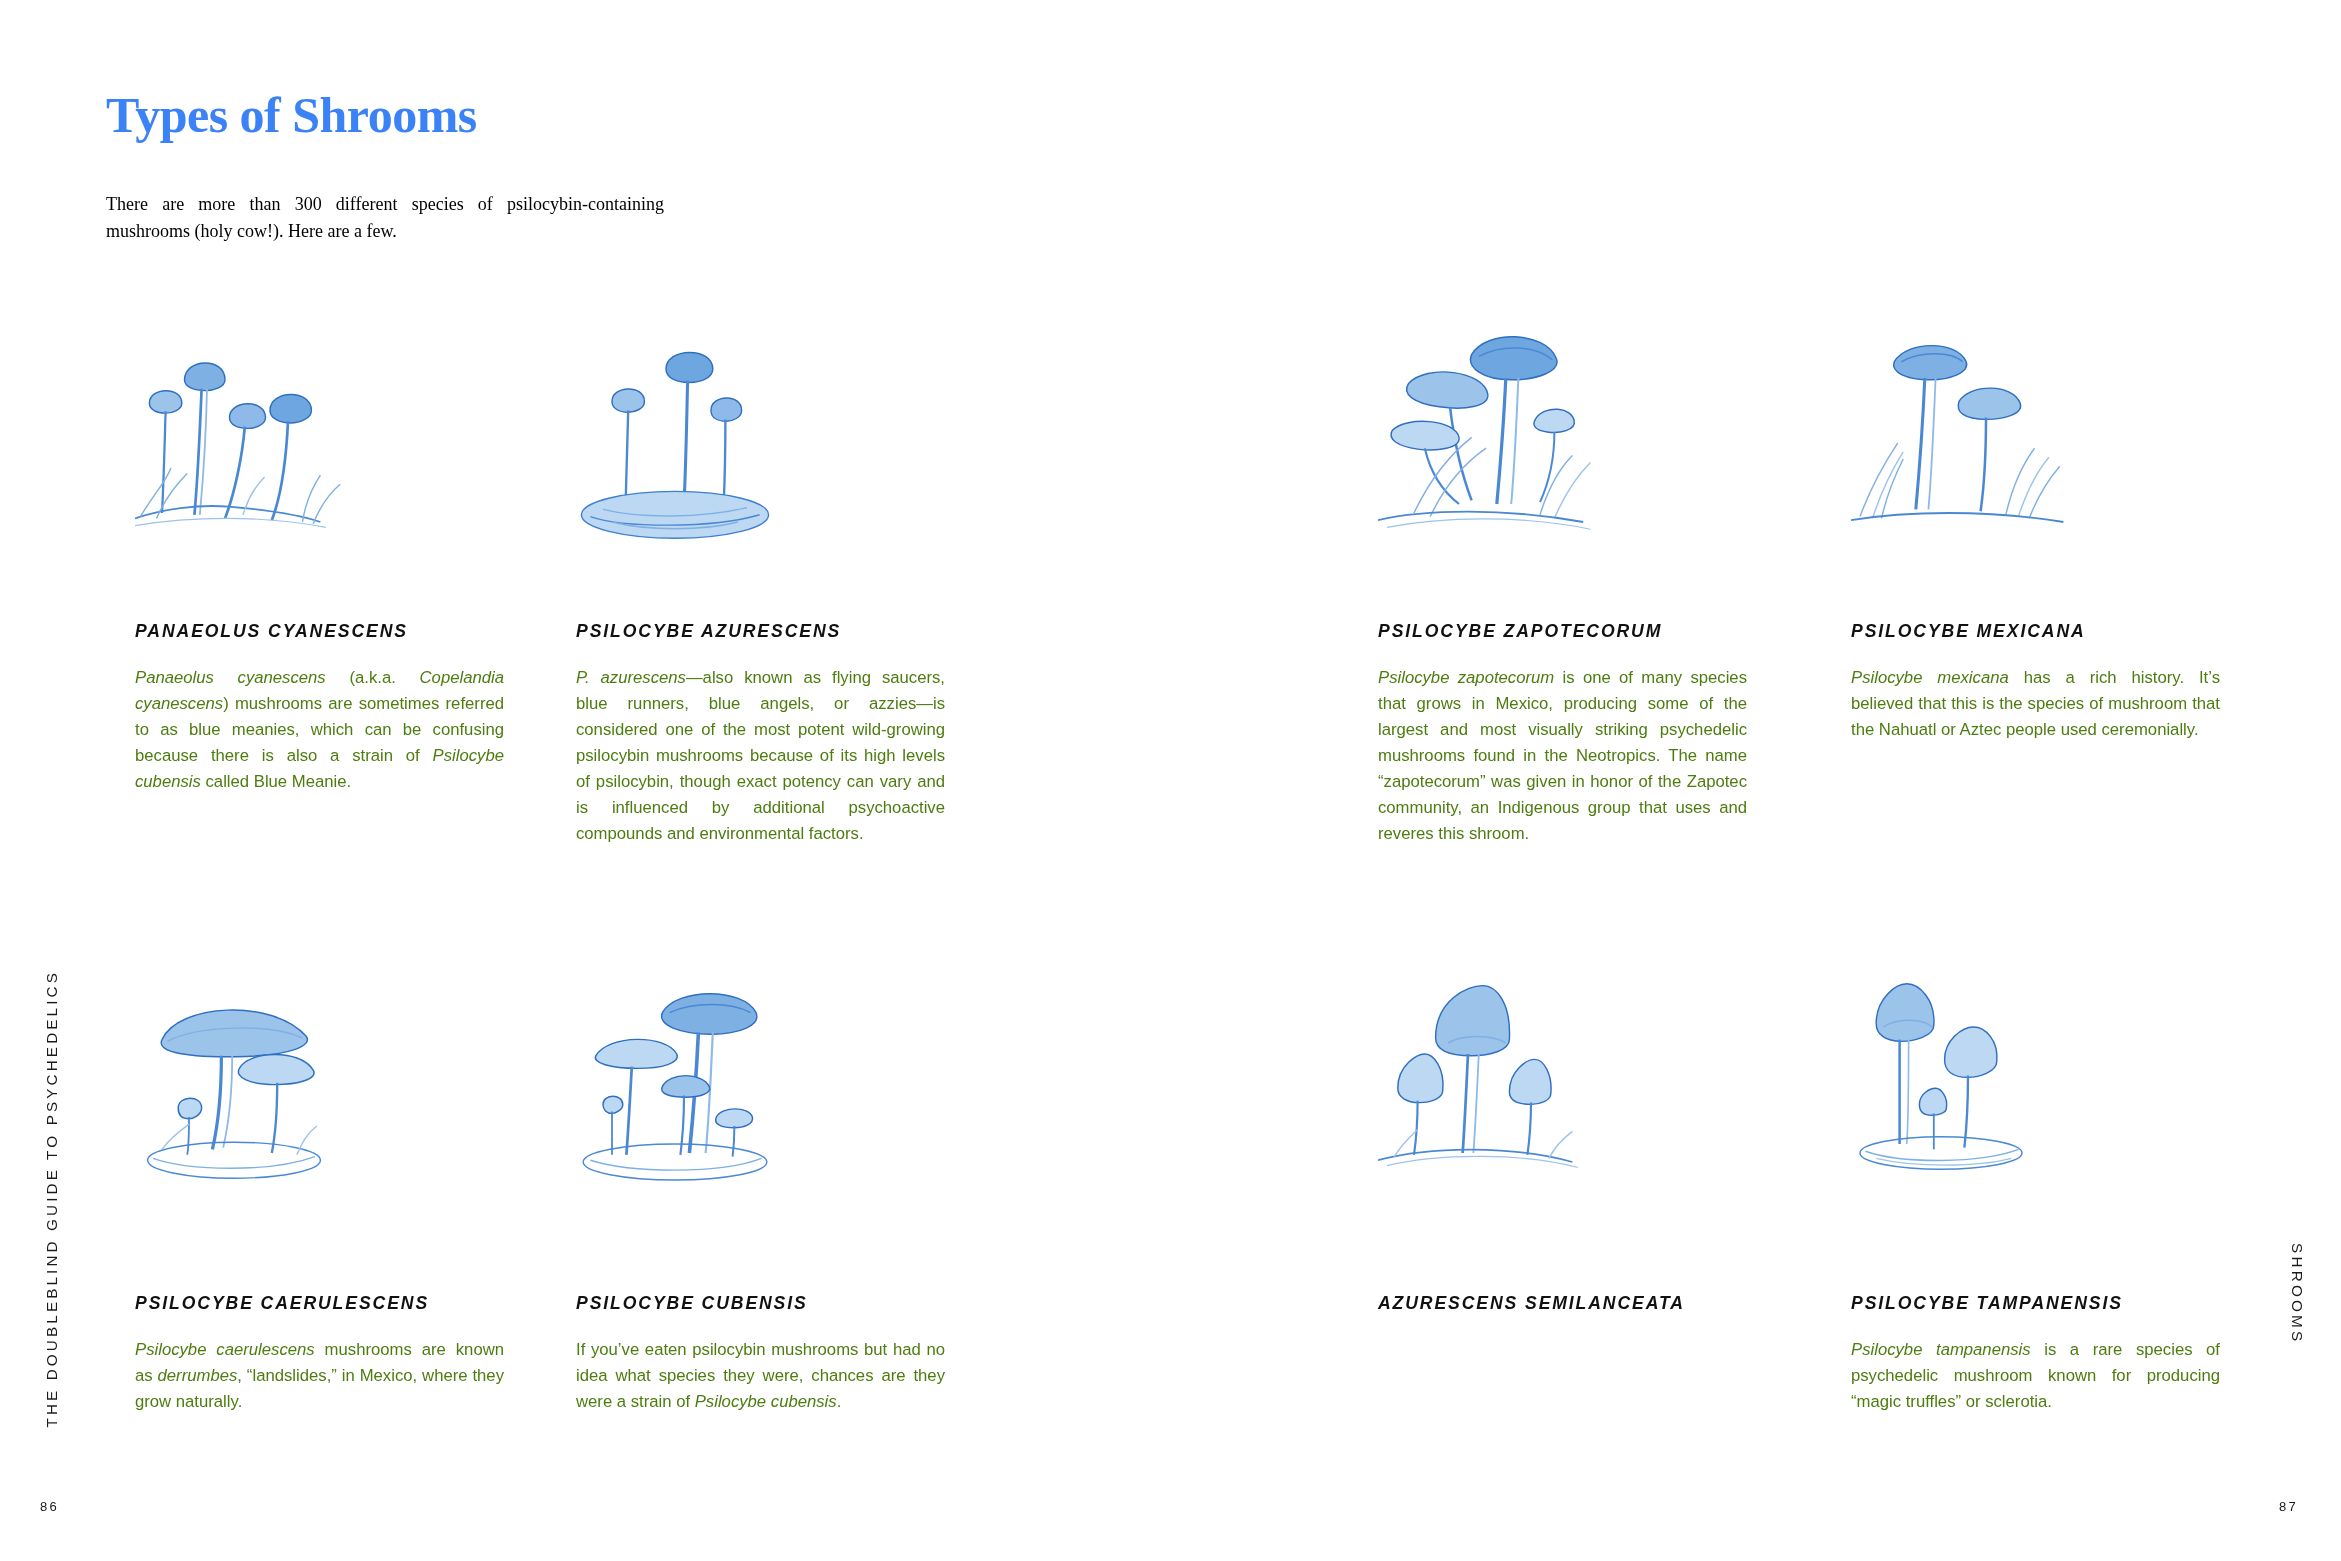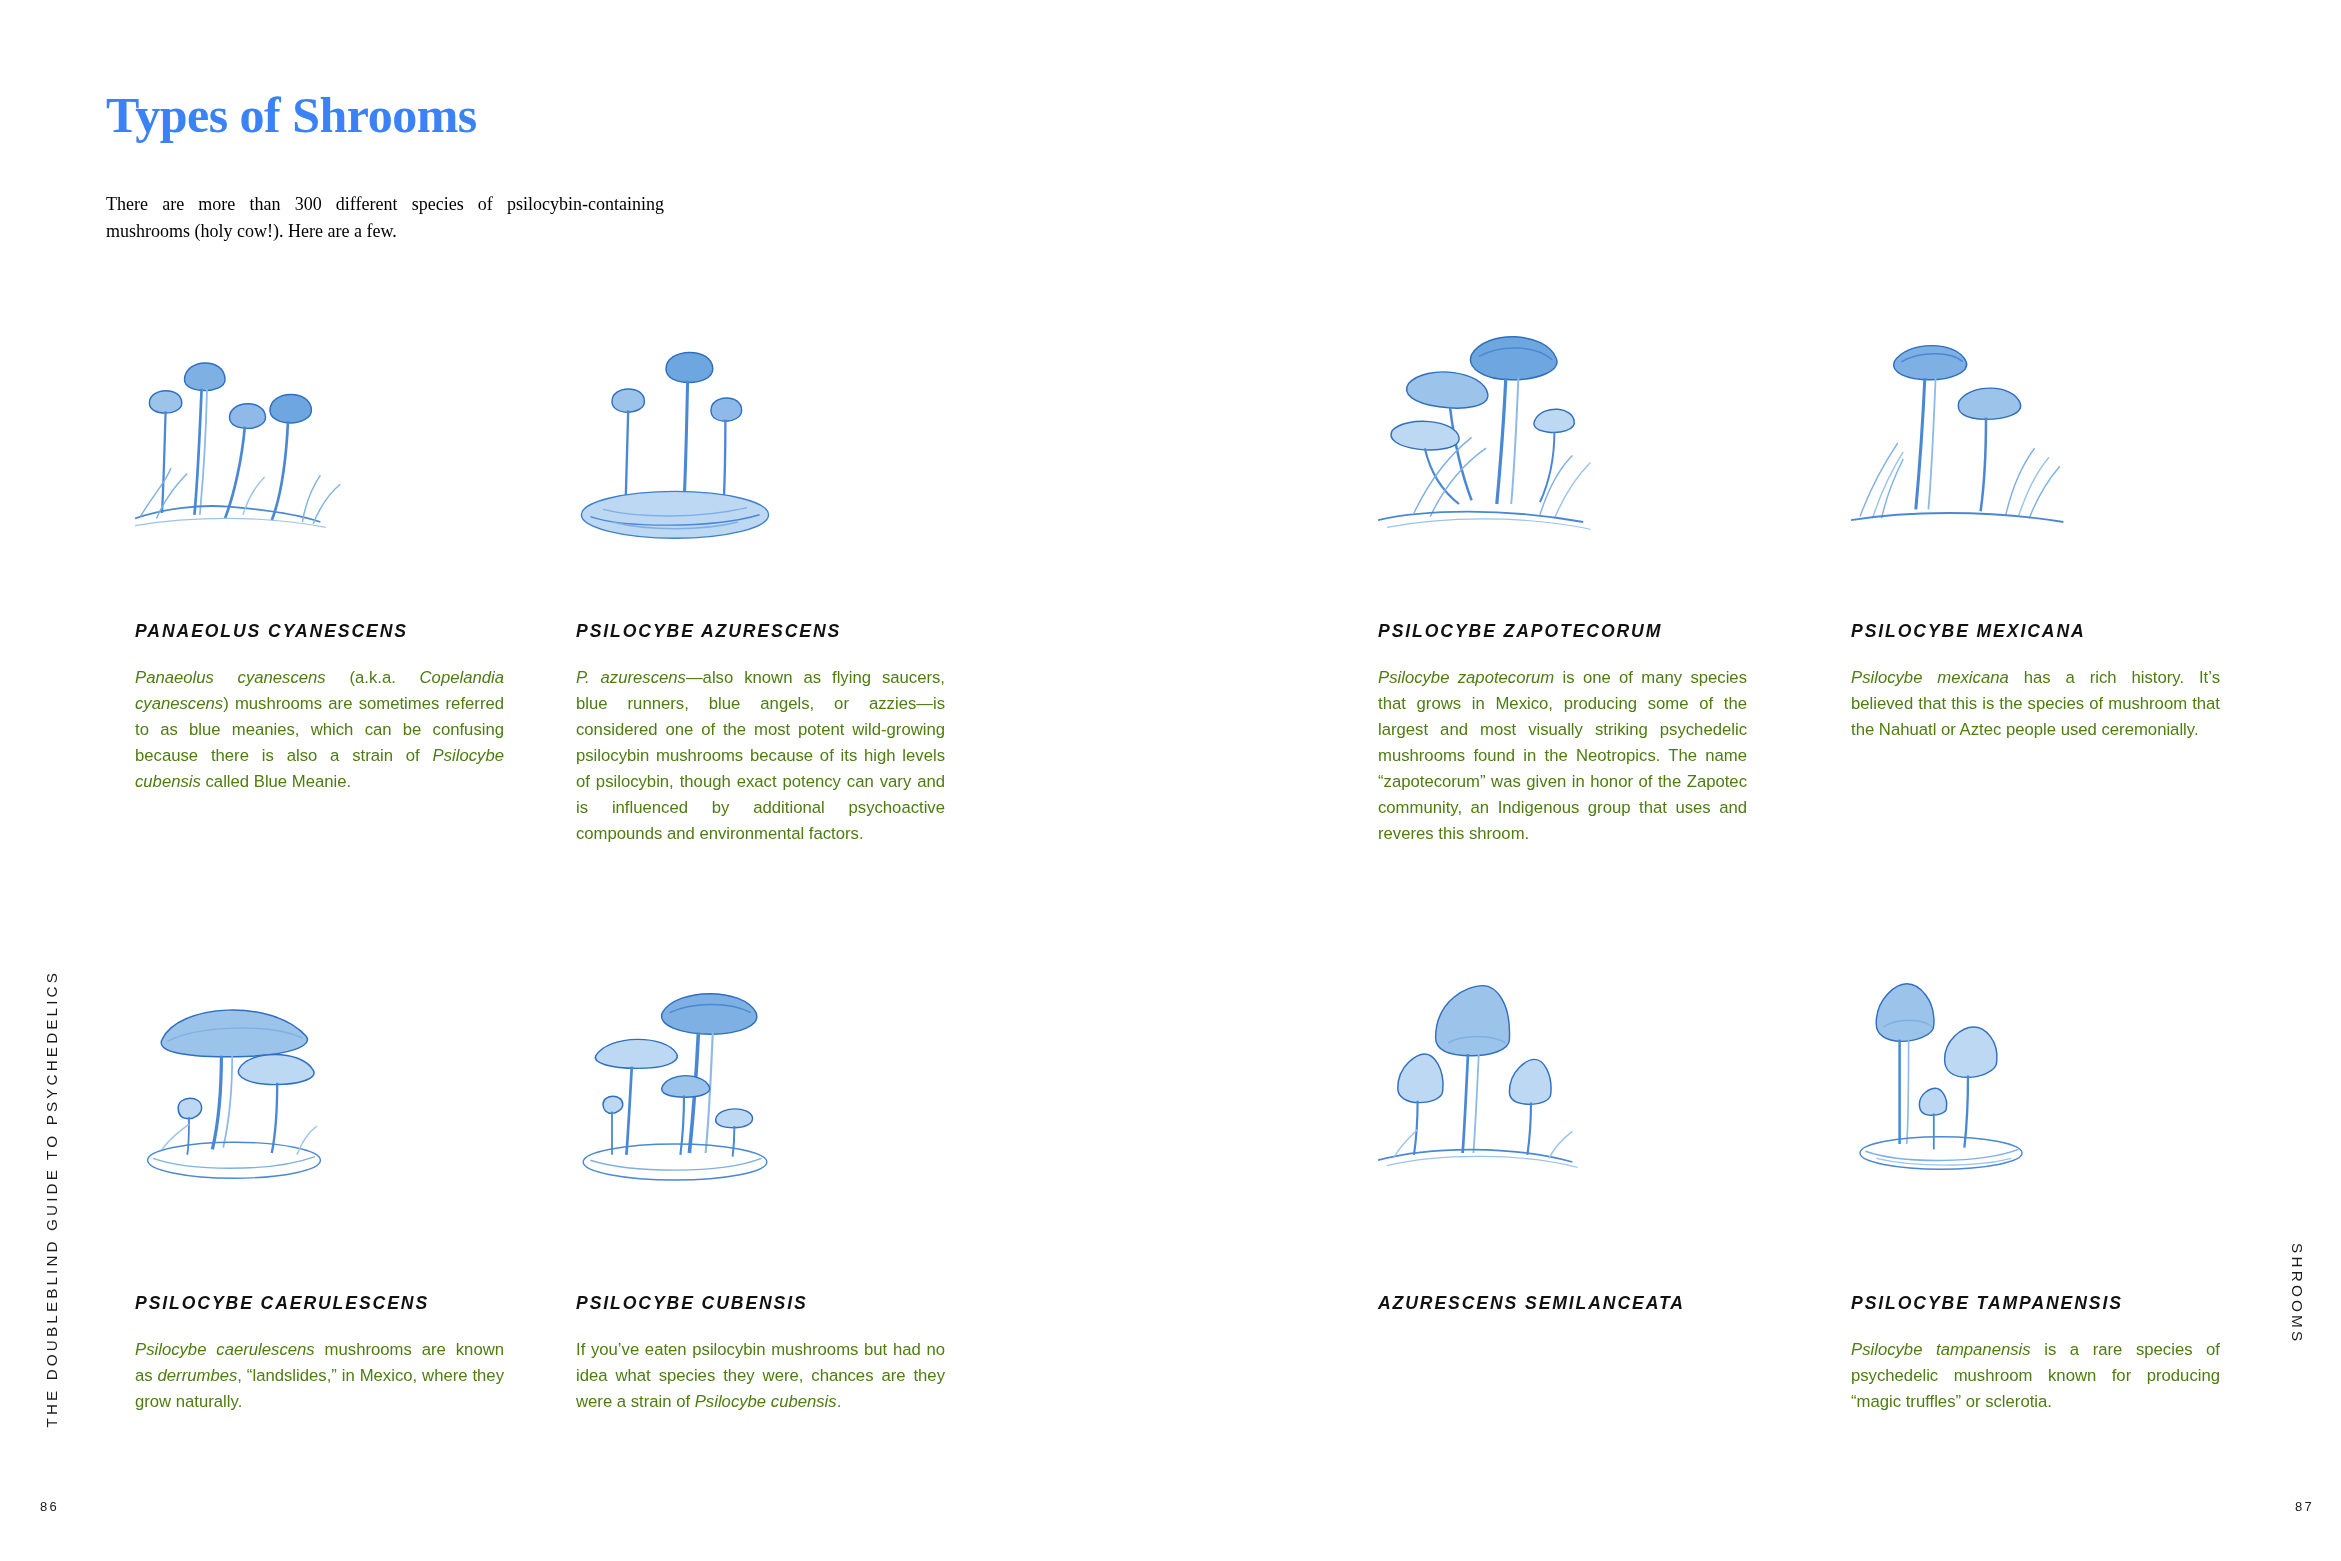--- a/index.html
+++ b/index.html
@@ -115,21 +115,21 @@
   
   .folio {
     position: absolute;
     bottom: 47px;
     font-family: "Liberation Sans", sans-serif;
     font-size: 13px;
     letter-spacing: 2.3px;
     color: #1a1a1a;
   }
   .folio-left { left: 40px; }
-  .folio-right { right: 28px; }
+  .folio-right { right: 44px; }
 </style>
 </head>
 <body>
 
 <div class="spread">
 
   <div class="page">
 
     <div class="vert-left-wrap">THE DOUBLEBLIND GUIDE TO PSYCHEDELICS</div>
 

